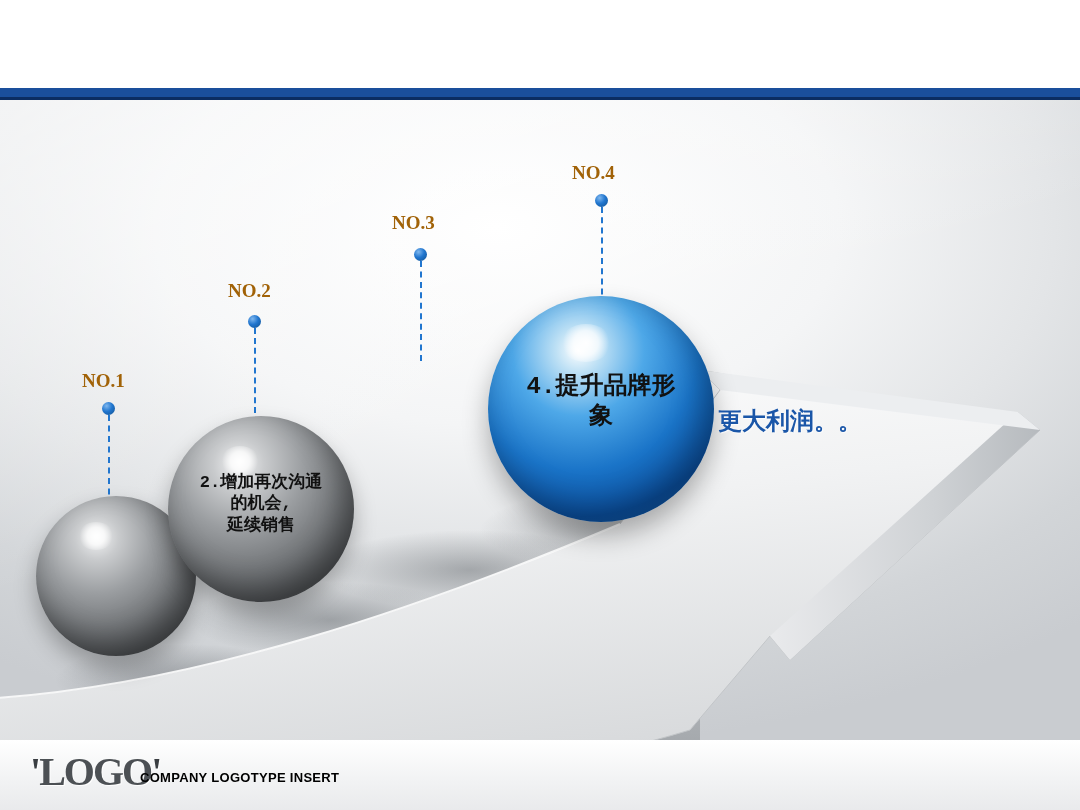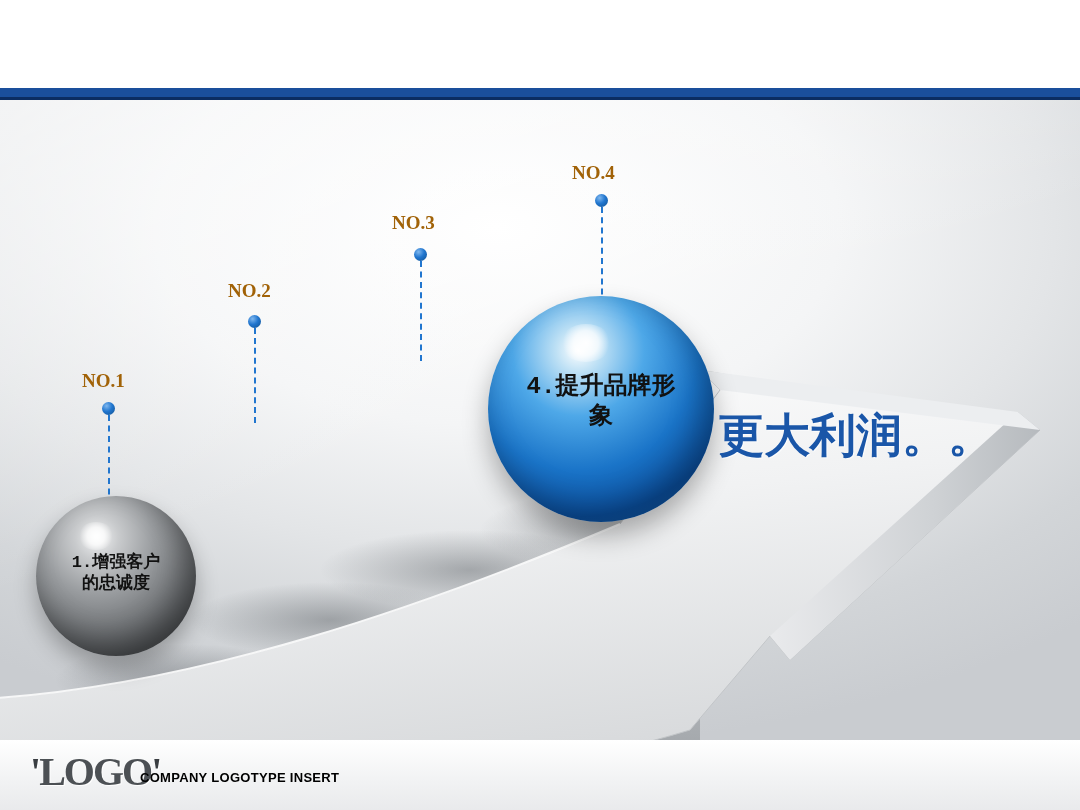--- a/index.html
+++ b/index.html
@@ -130,21 +130,21 @@
   .marker .dot{
     position:absolute;width:13px;height:13px;border-radius:50%;
     background:radial-gradient(circle at 35% 30%, #7fb7ee 0%, #2176cf 45%, #10508f 100%);
   }
   .marker .stem{
     position:absolute;width:0;border-left:2px dashed #2176cf;
   }
 
   .profit{
     position:absolute;left:718px;top:405px;
-    font-size:46px;font-weight:bold;color:#1a56a8;
+    font-size:24px;font-weight:bold;color:#1a56a8;
     font-family:"DejaVu Sans","Liberation Sans",sans-serif;
     text-shadow:1px 1px 1px rgba(255,255,255,.8);
     white-space:nowrap;
   }
 </style>
 </head>
 <body>
 
 <div class="slide">
 
@@ -210,26 +210,30 @@
   </div>
 
   <div class="marker" style="left:572px;top:162px;">
     <span class="txt">NO.4</span>
     <span class="dot" style="left:23px;top:32px;"></span>
     <span class="stem" style="left:29px;top:45px;height:108px;"></span>
   </div>
 
   <div class="sphere gray" style="left:36px;top:496px;width:160px;height:160px;">
     <span class="hl" style="left:42px;top:26px;width:36px;height:28px;"></span>
+  </div>
+
+  <div class="sphere gray" style="left:168px;top:416px;width:186px;height:186px;">
+    <span class="hl" style="left:52px;top:30px;width:40px;height:30px;"></span>
     <span class="label" style="top:56px;font-size:17px;">
-      <span>1.增强客户</span><br>
-      <span>的忠诚度</span>
+      <span>2.增加再次沟通</span><br>
+      <span>的机会,</span><br>
+      <span>延续销售</span>
     </span>
   </div>
-
 
 
   <div class="sphere blue" style="left:488px;top:296px;width:226px;height:226px;">
     <span class="hl" style="left:72px;top:28px;width:52px;height:38px;"></span>
     <span class="label" style="top:76px;font-size:24px;">
       <span>4.提升品牌形</span><br>
       <span>象</span>
     </span>
   </div>
 

